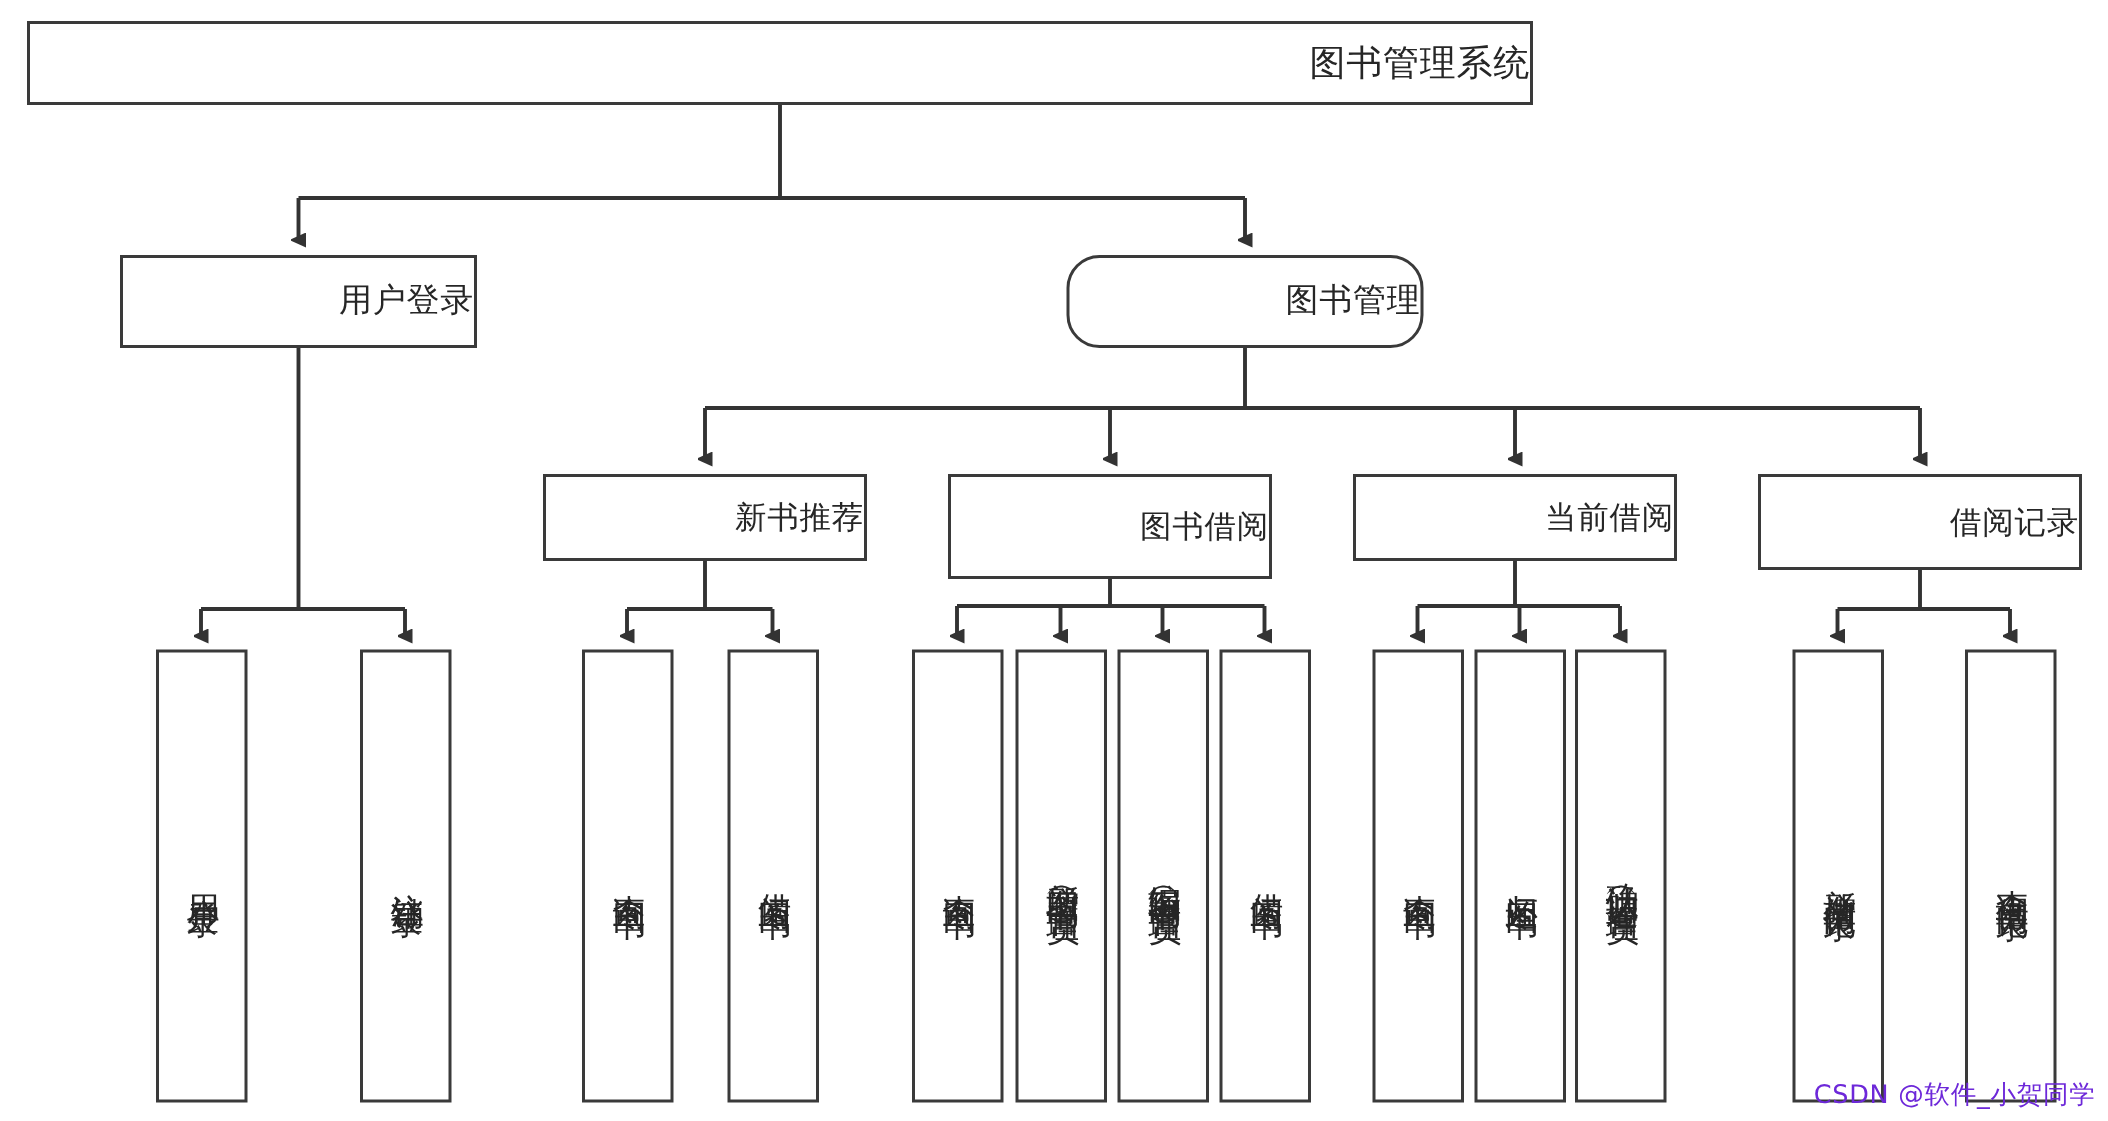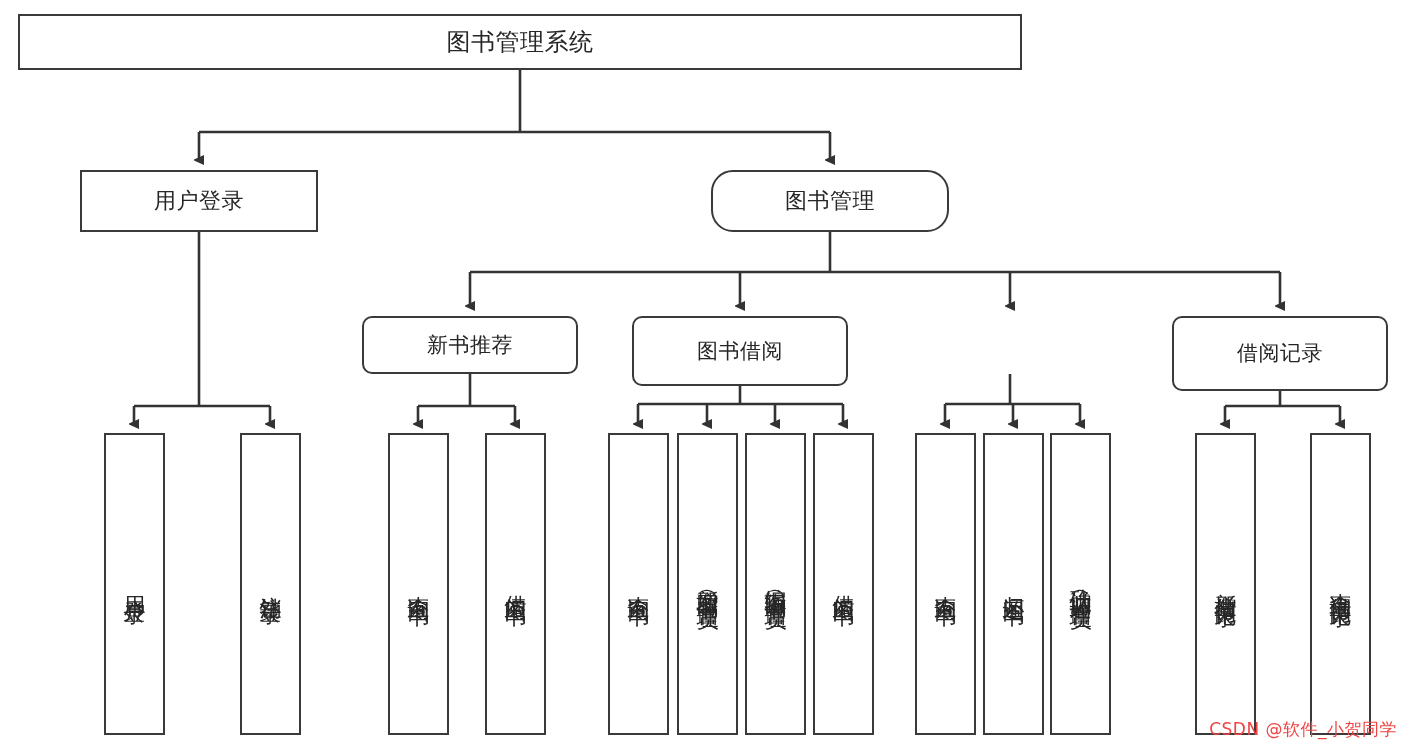--- a/index.html
+++ b/index.html
@@ -25,32 +25,31 @@
     width: 1405px;
     height: 747px;
   }
   .node {
     position: absolute;
     box-sizing: border-box;
     background: #ffffff;
     border: 2px solid #3a3a3a;
     display: flex;
     align-items: center;
-    justify-content: center;
+    justify-content: flex-end;
     color: #262626;
   }
   .node.level0 {
     font-size: 24px;
   }
   .node.level1 {
     font-size: 22px;
   }
   .node.level2 {
     font-size: 21px;
-    border-radius: 10px;
   }
   .node.leaf {
     font-size: 22px;
     align-items: center;
     justify-content: center;
   }
   .node .label {
     display: block;
     line-height: 1.28;
     letter-spacing: 0.5px;
@@ -62,21 +61,21 @@
     letter-spacing: 3px;
     line-height: 1;
     white-space: normal;
     max-height: 270px;
   }
   #watermark {
     position: absolute;
     right: 8px;
     bottom: 6px;
     font-size: 17px;
-    color: #ef4444;
+    color: #6d28d9;
     letter-spacing: 0.5px;
     white-space: nowrap;
     pointer-events: none;
   }
 </style>
 </head>
 <body>
 
 <div id="diagram-root">
 
@@ -140,21 +139,24 @@
   <div class="node level1" style="left:711px; top:170px; width:238px; height:62px;border-radius:22px;">
     <span class="label">图书管理</span>
   </div>
 
   <div class="node level2" style="left:362px; top:316px; width:216px; height:58px;">
     <span class="label">新书推荐</span>
   </div>
   <div class="node level2" style="left:632px; top:316px; width:216px; height:70px;">
     <span class="label">图书借阅</span>
   </div>
-  <div class="node level2" style="left:1172px; top:316px; width:216px; height:75px;">
+  <div class="node level2" style="left:902px; top:316px; width:216px; height:58px;">
+    <span class="label">当前借阅</span>
+  </div>
+  <div class="node level2" style="left:1172px; top:316px; width:216px; height:64px;">
     <span class="label">借阅记录</span>
   </div>
 
   <div class="node leaf" style="left:104px; top:433px; width:61px; height:302px;">
     <span class="label">用户登录</span>
   </div>
   <div class="node leaf" style="left:240px; top:433px; width:61px; height:302px;">
     <span class="label">注销登录</span>
   </div>
 

